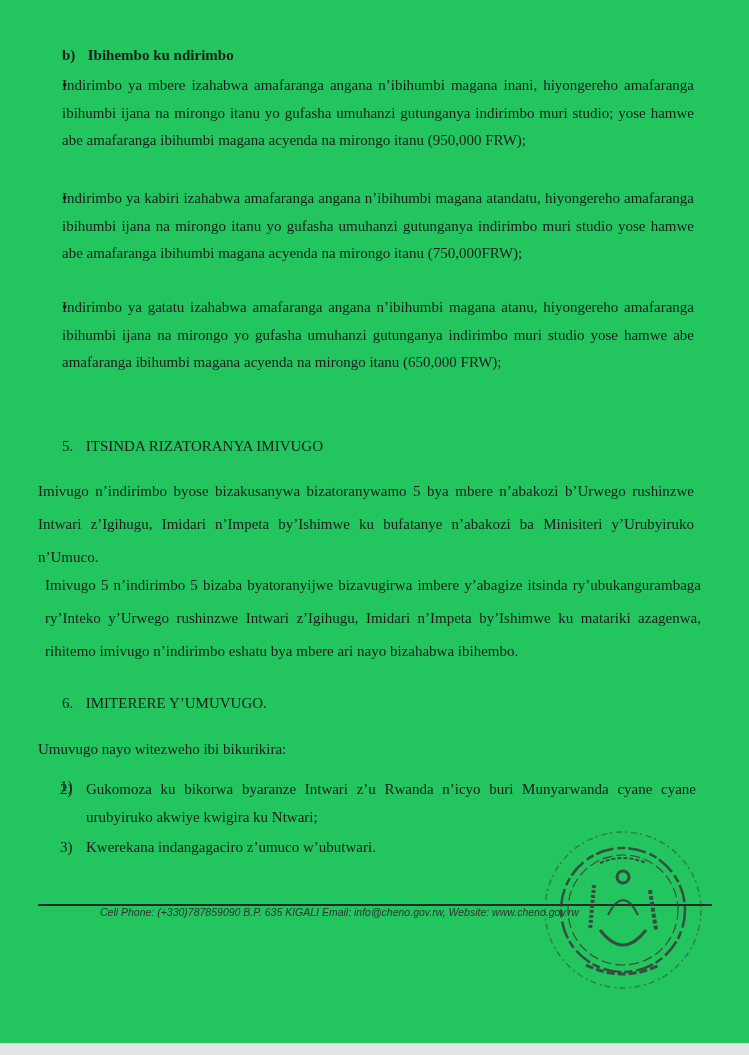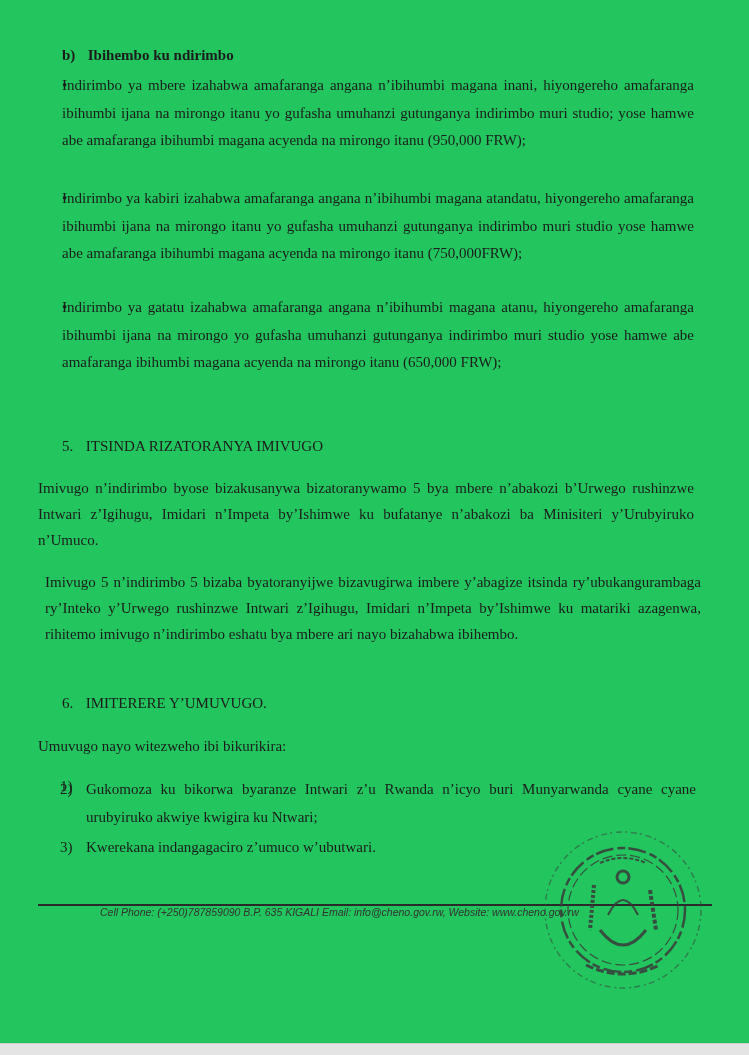--- a/index.html
+++ b/index.html
@@ -16,21 +16,21 @@
   .subhead { position: absolute; left: 62px; top: 47px; font-weight: bold; font-size: 15px; }
   .subhead .lbl { display: inline-block; width: 22px; }
 
   .bullet-block { position: absolute; left: 62px; width: 632px; font-size: 15px; line-height: 27.5px; }
   .bullet-block .dot { position: absolute; left: 0; top: 0; font-size: 15px; }
   .bullet-block .txt { text-align: justify; text-align-last: left; }
 
   .section-title { position: absolute; font-weight: normal; font-size: 15px; }
   .section-title .num { display: inline-block; width: 20px; }
 
-  .para { position: absolute; left: 38px; width: 656px; font-size: 15px; line-height: 26px; text-align: justify; text-align-last: left; }
+  .para { position: absolute; left: 38px; width: 656px; font-size: 15px; line-height: 33px; text-align: justify; text-align-last: left; }
 
   .olist { position: absolute; left: 60px; width: 636px; font-size: 15px; line-height: 27.5px; }
   .olist .item { position: relative; padding-left: 26px; text-align: justify; text-align-last: left; }
   .olist .item .n { position: absolute; left: 0; top: 0; }
   .olist .item + .item { margin-top: 3px; }
 
   .footer-rule { position: absolute; left: 38px; top: 904px; width: 674px; height: 1.5px; background: #2a2a2a; }
   .footer { position: absolute; left: 100px; top: 906px; font-family: "Liberation Sans", sans-serif; font-style: italic; font-size: 10.5px; color: #333; white-space: nowrap; }
 
   .stamp { position: absolute; left: 538px; top: 825px; width: 170px; height: 170px; opacity: 0.85; }
@@ -83,21 +83,21 @@
       <span class="n">2)</span>
       <span>Gukomoza ku bikorwa byaranze Intwari z’u Rwanda n’icyo buri Munyarwanda cyane cyane urubyiruko akwiye kwigira ku Ntwari;</span>
     </div>
     <div class="item">
       <span class="n">3)</span>
       <span>Kwerekana indangagaciro z’umuco w’ubutwari.</span>
     </div>
   </div>
 
   <div class="footer-rule"></div>
-  <div class="footer">Cell Phone: (+250)787859090 B.P. 635 KIGALI Email: info@cheno.gov.rw, Website: www.cheno.gov.rw</div>
+  <div class="footer">Cell Phone: (+330)787859090 B.P. 635 KIGALI Email: info@cheno.gov.rw, Website: www.cheno.gov.rw</div>
 
   <div class="stamp">
     <svg width="170" height="170" viewBox="0 0 170 170">
       <g fill="none" stroke="#3a3a3a">
         <circle cx="85" cy="85" r="78" stroke-width="1.5" stroke-dasharray="6 3 2 4" opacity="0.6"></circle>
         <circle cx="85" cy="85" r="62" stroke-width="2.5" stroke-dasharray="18 4 8 3"></circle>
         <circle cx="85" cy="85" r="55" stroke-width="1.2" stroke-dasharray="10 4"></circle>
         <circle cx="85" cy="52" r="6" stroke-width="3"></circle>
         <path d="M70 90 Q85 60 100 90" stroke-width="2"></path>
         <path d="M62 105 Q85 135 108 105" stroke-width="3"></path>

